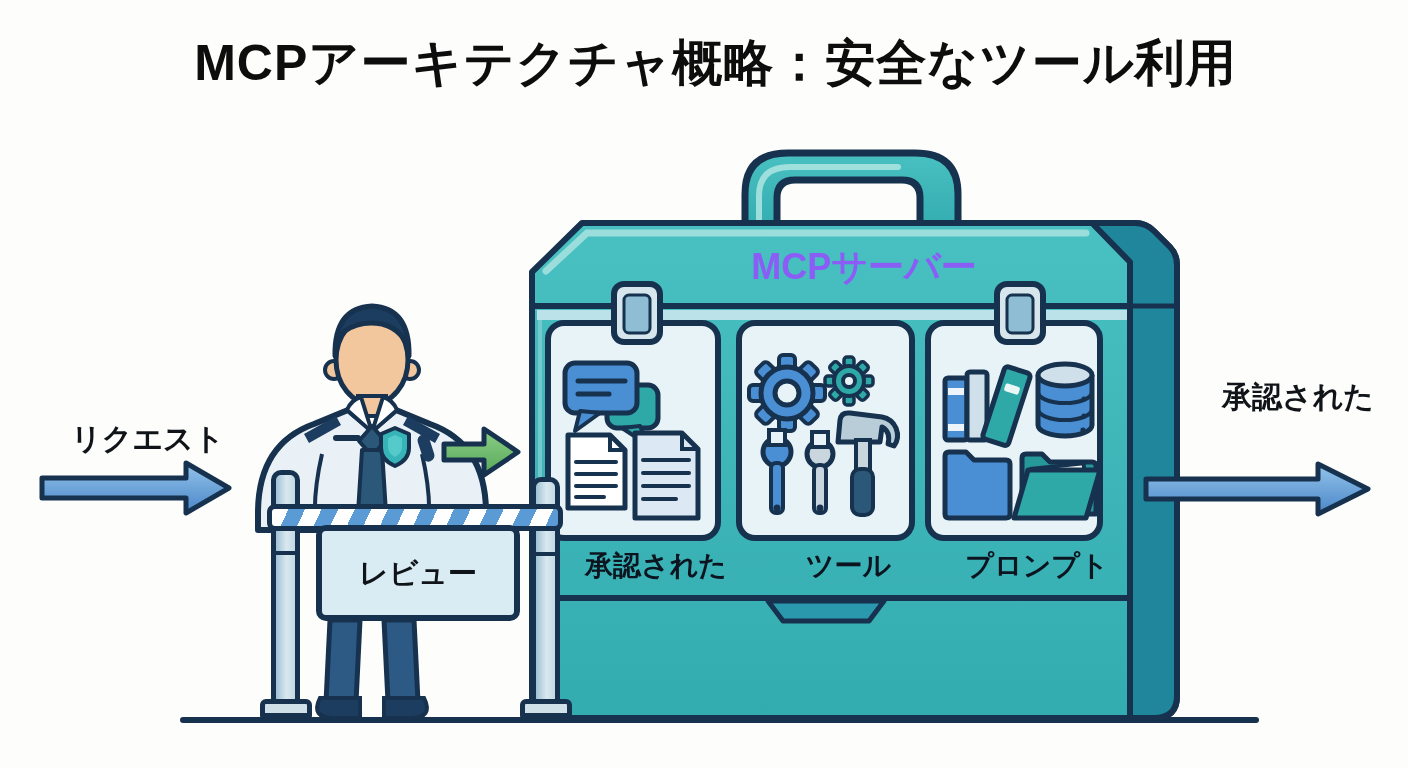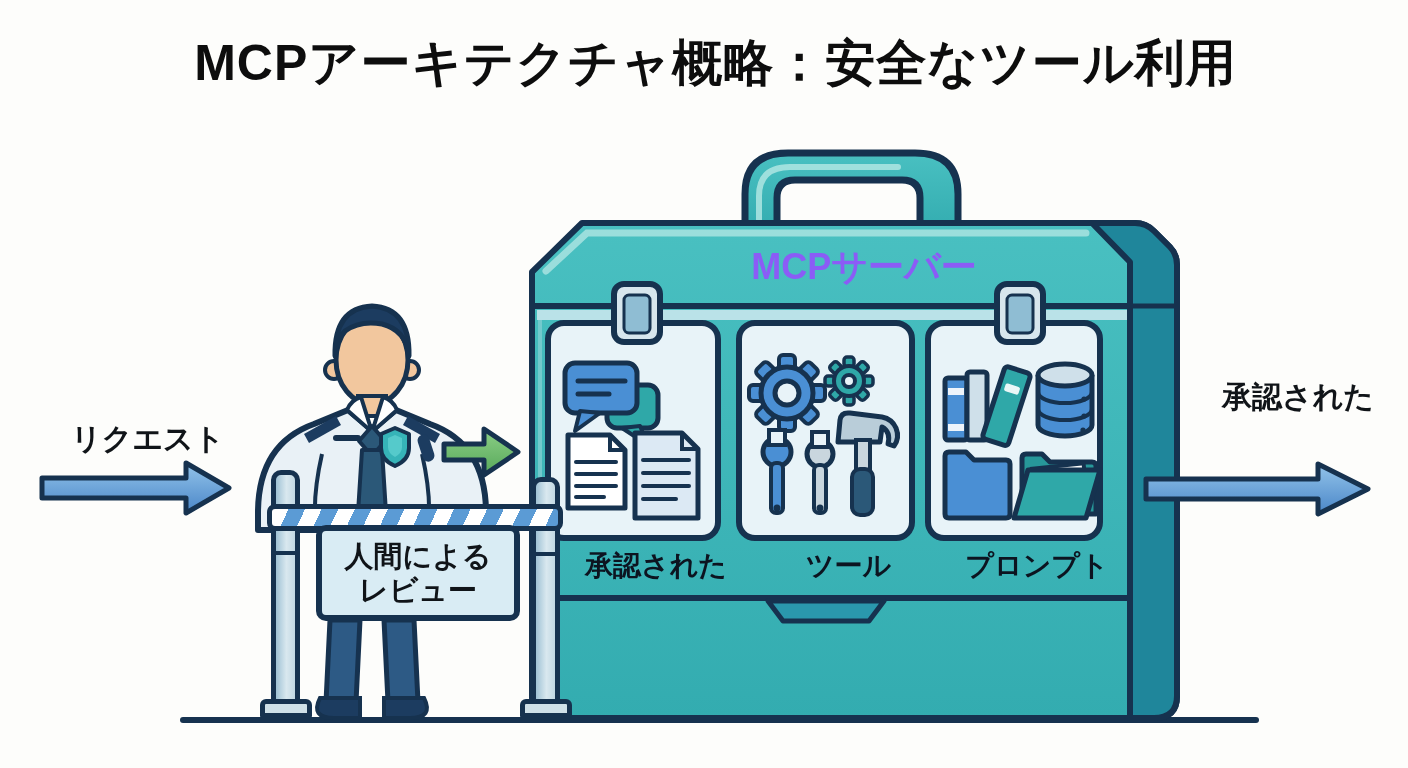--- a/index.html
+++ b/index.html
@@ -251,21 +251,20 @@
   <div class="post-divider" style="top:76px;"></div>
 </div>
 <div class="abs post" style="left:508px;top:477px;height:227px;">
   <div class="post-divider" style="top:70px;"></div>
 </div>
 <div class="abs barrier-bar"></div>
 <div class="abs post-base" style="left:237px;top:699px;width:52px;"></div>
 <div class="abs post-base" style="left:497px;top:699px;width:52px;"></div>
 
 <div class="abs review-sign">
-  <div>人間による</div>
   <div>レビュー</div>
 </div>
 
 <div class="abs title">MCPアーキテクチャ概略：安全なツール利用</div>
 
 <div class="abs flow-label request-label">リクエスト</div>
 
 <div class="abs flow-label approved-label">
   <div>承認された</div>
 </div>

